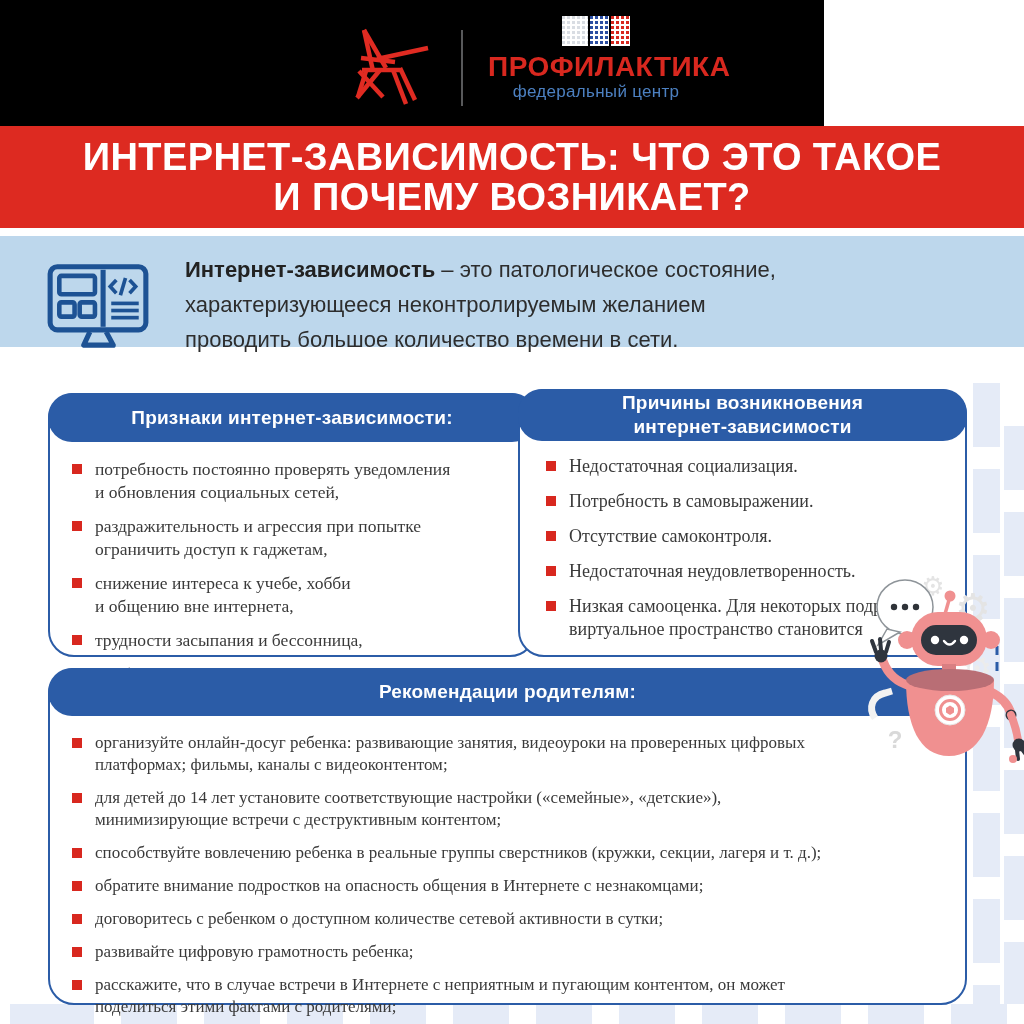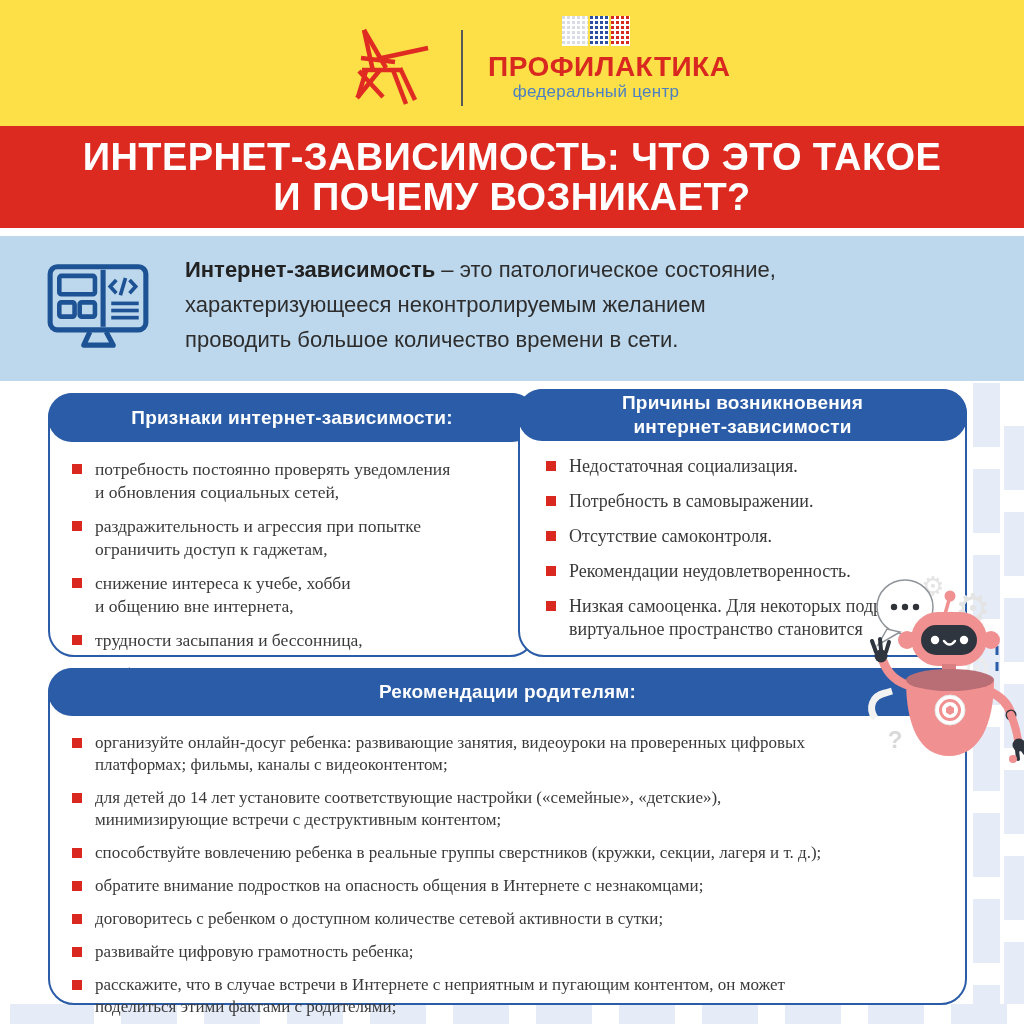--- a/index.html
+++ b/index.html
@@ -11,39 +11,39 @@
   }
   
   .bg-col-a{position:absolute;left:973px;top:383px;width:27px;height:641px;z-index:0;
     background:repeating-linear-gradient(to bottom,#e5ebf7 0 64px,#ffffff 64px 86px);}
   .bg-col-b{position:absolute;left:1004px;top:426px;width:20px;height:598px;z-index:0;
     background:repeating-linear-gradient(to bottom,#e5ebf7 0 64px,#ffffff 64px 86px);}
   .bg-bottom{position:absolute;left:0;top:1004px;width:1024px;height:20px;z-index:0;
     background:repeating-linear-gradient(to right,#e5ebf7 0 56px,#ffffff 56px 83px);
     background-position:38px 0;}
   
-  .top-header{position:absolute;left:0;top:0;width:1024px;height:126px;background:#fde047;z-index:2;}
+  .top-header{position:absolute;left:0;top:0;width:824px;height:126px;background:#000000;z-index:2;}
   .chair-logo{position:absolute;left:333px;top:25px;width:100px;height:85px;}
   .brand-divider{position:absolute;left:461px;top:30px;width:2px;height:76px;background:#58595b;}
   .brand-block{position:absolute;left:488px;top:16px;width:216px;text-align:center;}
   .pixel-logo{display:flex;justify-content:center;gap:2px;margin:0 auto 6px auto;width:68px;}
   .pix{height:30px;background-image:
       repeating-linear-gradient(to right,transparent 0 3px,#ffffff 3px 5px),
       repeating-linear-gradient(to bottom,transparent 0 3px,#ffffff 3px 5px);}
   .pix.gray{width:26px;background-color:#d9dde3;}
   .pix.blue{width:19px;background-color:#2b4ea2;}
   .pix.red{width:19px;background-color:#d8281f;}
   .brand-name{font-size:28px;font-weight:800;color:#d8281f;letter-spacing:.5px;line-height:30px;}
   .brand-subtitle{font-size:17px;color:#4c80c1;letter-spacing:.3px;line-height:20px;}
   
   .banner{position:absolute;left:0;top:126px;width:1024px;height:102px;background:#dd2a21;z-index:2;
     display:flex;flex-direction:column;justify-content:center;align-items:center;}
   .banner-line{color:#ffffff;font-weight:700;font-size:38px;line-height:40px;letter-spacing:.4px;text-align:center;}
   
-  .definition{position:absolute;left:0;top:236px;width:1024px;height:145px;background:#bdd7ec;z-index:1;}
+  .definition{position:absolute;left:0;top:236px;width:1024px;height:111px;background:#bdd7ec;z-index:1;}
   .definition-icon{position:absolute;left:42px;top:23px;width:112px;height:100px;}
   .definition-text{position:absolute;left:185px;top:16px;width:760px;
     font-size:22px;line-height:35px;color:#2d2d2d;white-space:pre-line;}
   .definition-text b{font-weight:700;color:#222222;}
   
   .card{position:absolute;background:#ffffff;border:2px solid #2b5ca7;border-radius:26px;z-index:2;box-sizing:border-box;}
   .card-header{background:#2b5ca7;border-radius:24px;margin:-2px -2px 0 -2px;
     display:flex;flex-direction:column;justify-content:center;align-items:center;}
   .card-header .hl{color:#ffffff;font-weight:700;font-size:19px;line-height:24px;text-align:center;letter-spacing:.2px;}
   .card ul{list-style:none;margin:0;padding:0;}
@@ -171,21 +171,21 @@
     <li>
         <span class="bullet"></span>
         <span class="item-text">Потребность в самовыражении.</span>
       </li>
     <li>
         <span class="bullet"></span>
         <span class="item-text">Отсутствие самоконтроля.</span>
       </li>
     <li>
         <span class="bullet"></span>
-        <span class="item-text">Рекомендации неудовлетворенность.</span>
+        <span class="item-text">Недостаточная неудовлетворенность.</span>
       </li>
     <li>
         <span class="bullet"></span>
         <span class="item-text">Низкая самооценка. Для некоторых подростков
 виртуальное пространство становится</span>
       </li>
   </ul>
 </div>
 
 <div class="card" id="reco-card">

